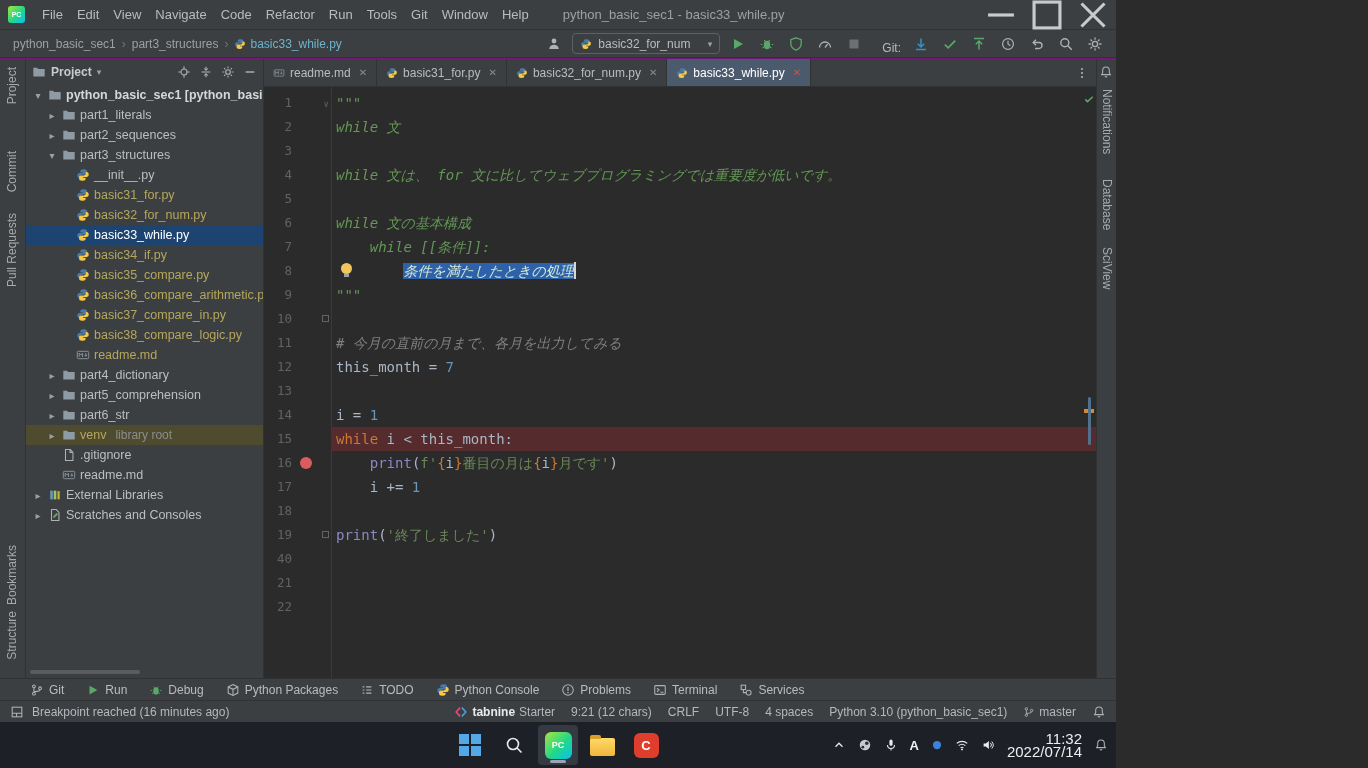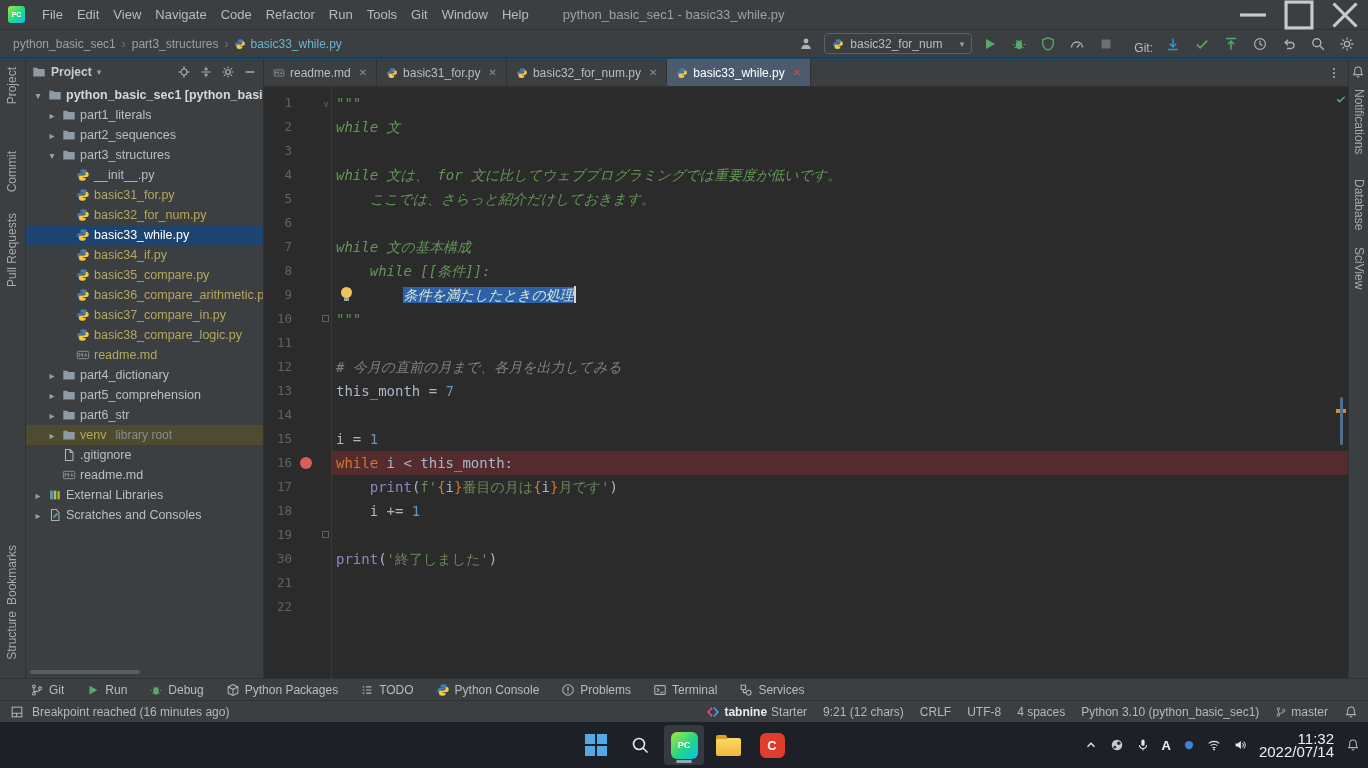--- a/index.html
+++ b/index.html
@@ -1,18 +1,18 @@
 <!DOCTYPE html>
 <html><head>
 <meta charset="utf-8">
 <style>
 *{margin:0;padding:0;box-sizing:border-box;}
 html,body{width:1368px;height:768px;overflow:hidden;}
 body{font-family:"Liberation Sans",sans-serif;font-size:13px;color:#bbbbbb;background:#2b2b2b;}
-.app{position:relative;width:1368px;height:768px;background:#0c4a6e;}
+.app{position:relative;width:1116px;height:768px;background:#701a75;}
 
 
 .titlebar{height:30px;display:flex;align-items:center;background:#3c3f41;border-bottom:1px solid #303233;padding-left:8px;}
 .pclogo{width:17px;height:17px;border-radius:3px;background:linear-gradient(135deg,#a7e63a,#21d789 55%,#0ac0f2);color:#fff;font-size:7px;font-weight:bold;display:flex;align-items:center;justify-content:center;margin-right:10px;flex:none;}
 .menus{display:flex;}
 .mi{padding:5px 7px;color:#bbb;font-size:13px;cursor:default;}
 .wtitle{margin-left:27px;color:#9da1a4;font-size:13px;white-space:nowrap;}
 .wctrls{margin-left:auto;display:flex;height:30px;}
 .wc{width:46px;display:flex;align-items:center;justify-content:center;}
 
@@ -645,35 +645,34 @@
               <span class="ln">17</span>
             </div>
             <div class="gl">
               <span class="ln">18</span>
             </div>
             <div class="gl">
               <span class="ln">19</span>
               <span class="fold"></span>
             </div>
             <div class="gl">
-              <span class="ln">30</span>
+              <span class="ln">40</span>
             </div>
             <div class="gl">
               <span class="ln">21</span>
             </div>
             <div class="gl">
               <span class="ln">22</span>
             </div>
           </div>
         <div class="code">
             <div class="cl"><span class="doc">"""</span></div>
             <div class="cl"><span class="doc">while 文</span></div>
             <div class="cl"></div>
             <div class="cl"><span class="doc">while 文は、 for 文に比してウェブプログラミングでは重要度が低いです。</span></div>
-            <div class="cl"><span class="doc">    ここでは、さらっと紹介だけしておきます。</span></div>
             <div class="cl"></div>
             <div class="cl"><span class="doc">while 文の基本構成</span></div>
             <div class="cl"><span class="doc">    while [[条件]]:</span></div>
             <div class="cl"><span class="doc">        </span><span class="doc selseg">条件を満たしたときの処理</span><span class="caret"></span><span class="bulb"></span></div>
             <div class="cl"><span class="doc">"""</span></div>
             <div class="cl"></div>
             <div class="cl"><span class="cmt"># 今月の直前の月まで、各月を出力してみる</span></div>
             <div class="cl"><span class="txt">this_month = </span><span class="num">7</span></div>
             <div class="cl"></div>
             <div class="cl"><span class="txt">i = </span><span class="num">1</span></div>

